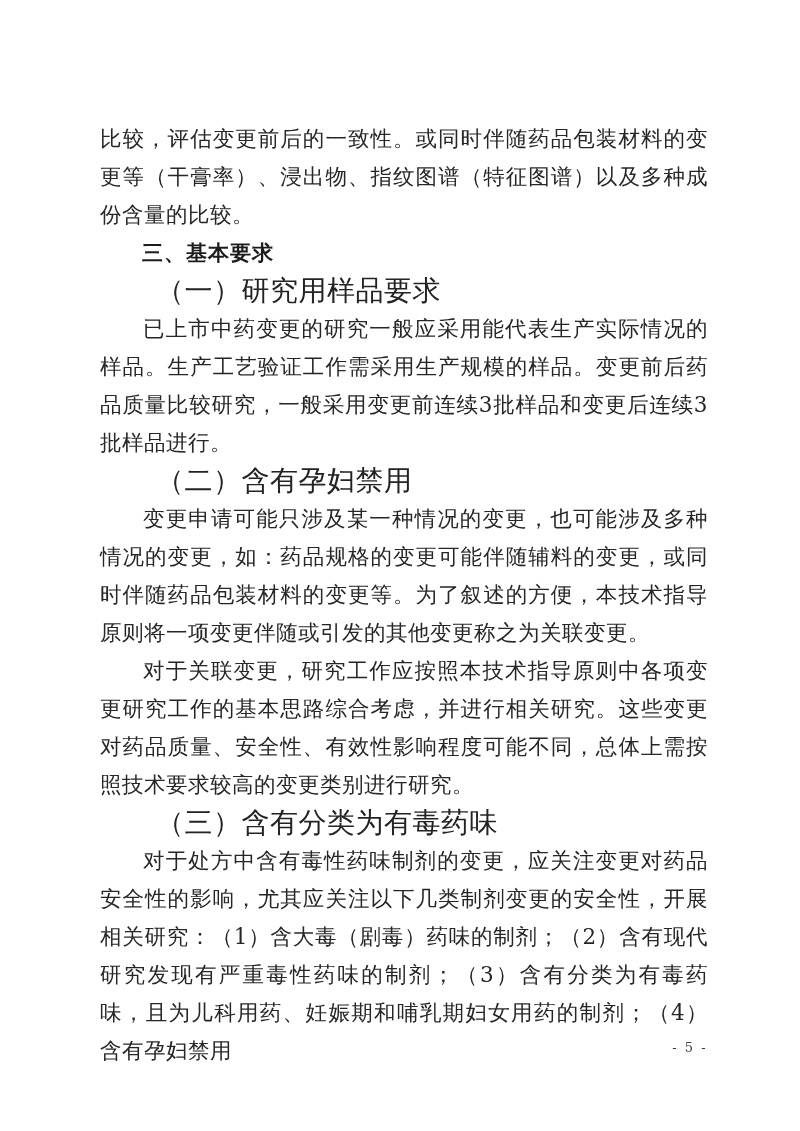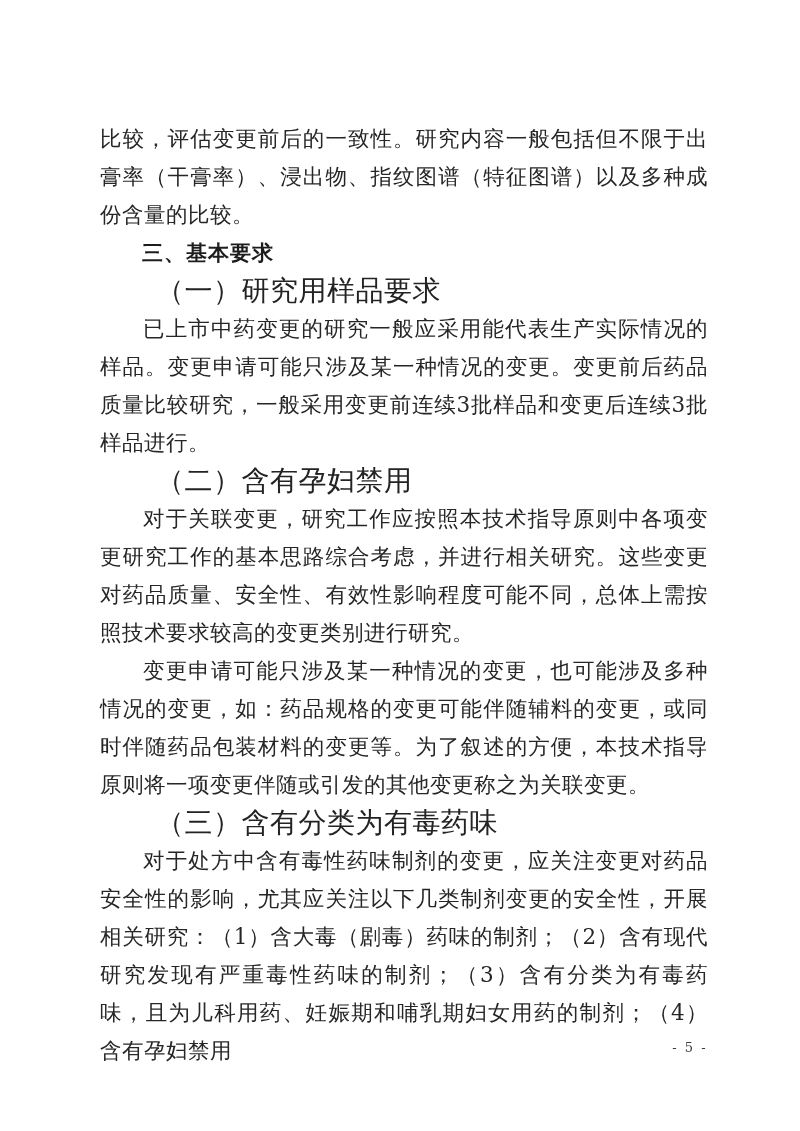--- a/index.html
+++ b/index.html
@@ -69,27 +69,27 @@
     letter-spacing: 2px;
     color: #3a3a3a;
     font-family: "DejaVu Serif", "Liberation Serif", serif;
   }
 </style>
 </head>
 <body>
 
 <div class="page">
   <div class="doc-text">
-    <p class="para para-cont">比较，评估变更前后的一致性。研究内容一般包括但不限于出膏率（干膏率）、浸出物、指纹图谱（特征图谱）以及多种成份含量的比较。</p>
+    <p class="para para-cont">比较，评估变更前后的一致性。或同时伴随药品包装材料的变更等（干膏率）、浸出物、指纹图谱（特征图谱）以及多种成份含量的比较。</p>
     <h2 class="heading">三、基本要求</h2>
     <h3 class="subheading">（一）研究用样品要求</h3>
-    <p class="para">已上市中药变更的研究一般应采用能代表生产实际情况的样品。变更申请可能只涉及某一种情况的变更。变更前后药品质量比较研究，一般采用变更前连续3批样品和变更后连续3批样品进行。</p>
+    <p class="para">已上市中药变更的研究一般应采用能代表生产实际情况的样品。生产工艺验证工作需采用生产规模的样品。变更前后药品质量比较研究，一般采用变更前连续3批样品和变更后连续3批样品进行。</p>
     <h3 class="subheading">（二）含有孕妇禁用</h3>
+    <p class="para">变更申请可能只涉及某一种情况的变更，也可能涉及多种情况的变更，如：药品规格的变更可能伴随辅料的变更，或同时伴随药品包装材料的变更等。为了叙述的方便，本技术指导原则将一项变更伴随或引发的其他变更称之为关联变更。</p>
     <p class="para">对于关联变更，研究工作应按照本技术指导原则中各项变更研究工作的基本思路综合考虑，并进行相关研究。这些变更对药品质量、安全性、有效性影响程度可能不同，总体上需按照技术要求较高的变更类别进行研究。</p>
-    <p class="para">变更申请可能只涉及某一种情况的变更，也可能涉及多种情况的变更，如：药品规格的变更可能伴随辅料的变更，或同时伴随药品包装材料的变更等。为了叙述的方便，本技术指导原则将一项变更伴随或引发的其他变更称之为关联变更。</p>
     <h3 class="subheading">（三）含有分类为有毒药味</h3>
     <p class="para">对于处方中含有毒性药味制剂的变更，应关注变更对药品安全性的影响，尤其应关注以下几类制剂变更的安全性，开展相关研究：（1）含大毒（剧毒）药味的制剂；（2）含有现代研究发现有严重毒性药味的制剂；（3）含有分类为有毒药味，且为儿科用药、妊娠期和哺乳期妇女用药的制剂；（4）含有孕妇禁用</p>
   </div>
 
   <div class="footer">
     <div class="page-number">- 5 -</div>
   </div>
 </div>
 
 </body></html>

